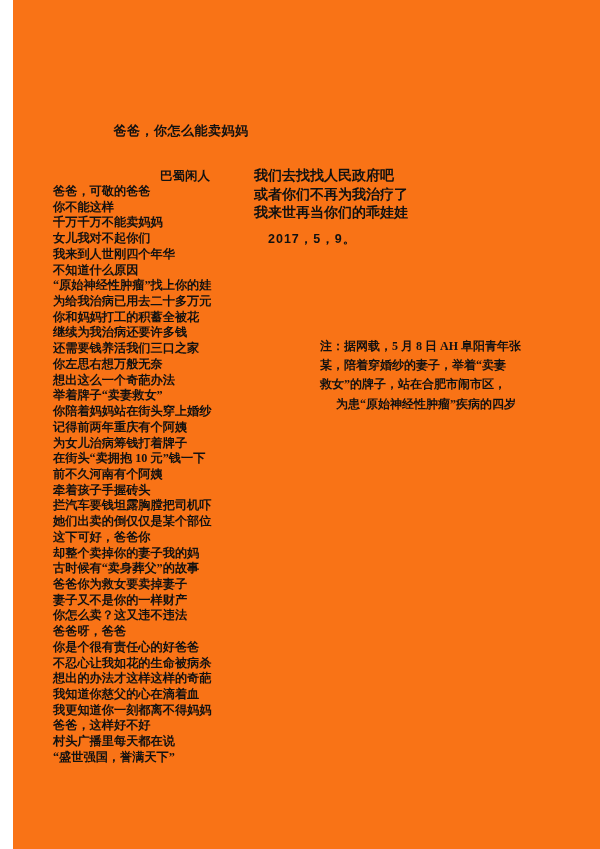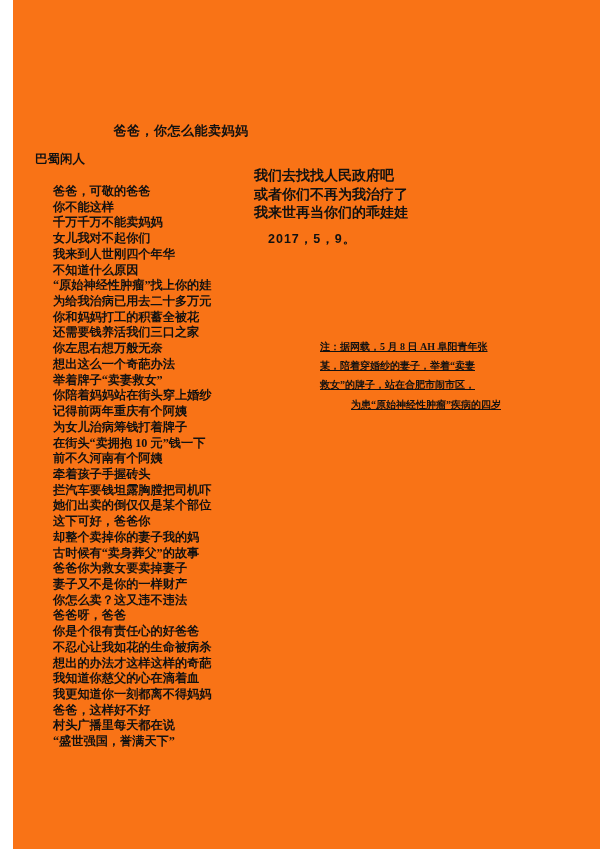--- a/index.html
+++ b/index.html
@@ -23,23 +23,24 @@
     top: 122px;
     left: 18px;
     width: 300px;
     text-align: center;
     font-size: 13px;
     letter-spacing: 0.5px;
     white-space: nowrap;
   }
   .author {
     position: absolute;
-    top: 151px;
+    top: 168px;
     left: 22px;
     width: 300px;
+    text-align: center;
     font-size: 12.5px;
     white-space: nowrap;
   }
   .poem {
     position: absolute;
     top: 184px;
     left: 40px;
     width: 300px;
     text-align: left;
     font-size: 12.2px;
@@ -71,23 +72,22 @@
     font-weight: bold;
     letter-spacing: 1px;
     white-space: nowrap;
   }
   .note {
     position: absolute;
     top: 337px;
     left: 307px;
     width: 212px;
     text-align: left;
-    font-size: 10px;
+    font-size: 12px;
     line-height: 19.2px;
-    text-decoration: underline;
   }
   .note-line {
     white-space: nowrap;
   }
   .note-line:last-child {
     text-align: center;
   }
 </style>
 </head>
 <body>
@@ -101,20 +101,21 @@
   <div class="poem">
       <div class="poem-line">爸爸，可敬的爸爸</div>
       <div class="poem-line">你不能这样</div>
       <div class="poem-line">千万千万不能卖妈妈</div>
       <div class="poem-line">女儿我对不起你们</div>
       <div class="poem-line">我来到人世刚四个年华</div>
       <div class="poem-line">不知道什么原因</div>
       <div class="poem-line">“原始神经性肿瘤”找上你的娃</div>
       <div class="poem-line">为给我治病已用去二十多万元</div>
       <div class="poem-line">你和妈妈打工的积蓄全被花</div>
+      <div class="poem-line">继续为我治病还要许多钱</div>
       <div class="poem-line">还需要钱养活我们三口之家</div>
       <div class="poem-line">你左思右想万般无奈</div>
       <div class="poem-line">想出这么一个奇葩办法</div>
       <div class="poem-line">举着牌子“卖妻救女”</div>
       <div class="poem-line">你陪着妈妈站在街头穿上婚纱</div>
       <div class="poem-line">记得前两年重庆有个阿姨</div>
       <div class="poem-line">为女儿治病筹钱打着牌子</div>
       <div class="poem-line">在街头“卖拥抱 10 元”钱一下</div>
       <div class="poem-line">前不久河南有个阿姨</div>
       <div class="poem-line">牵着孩子手握砖头</div>

